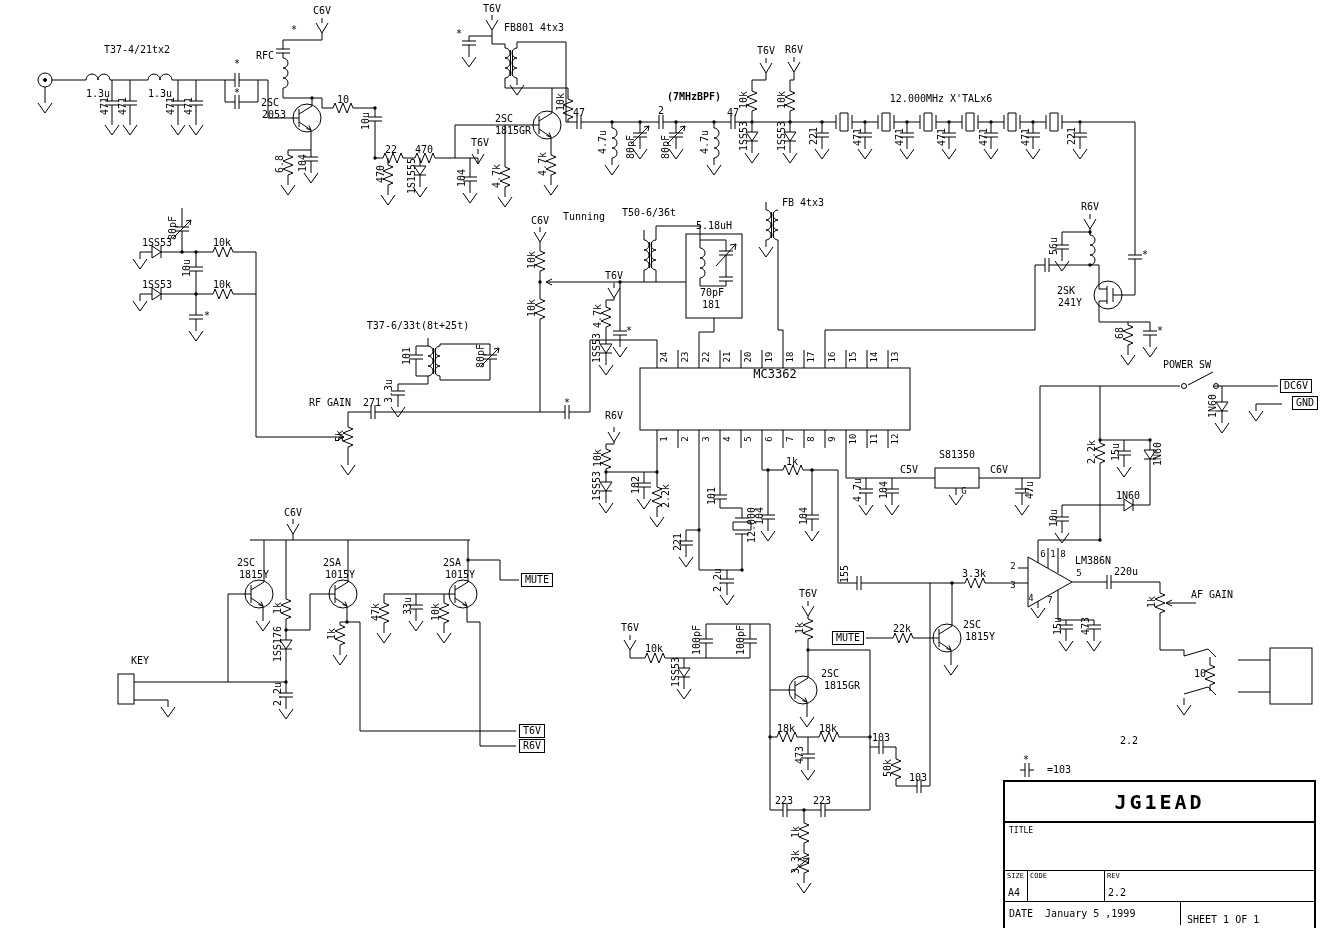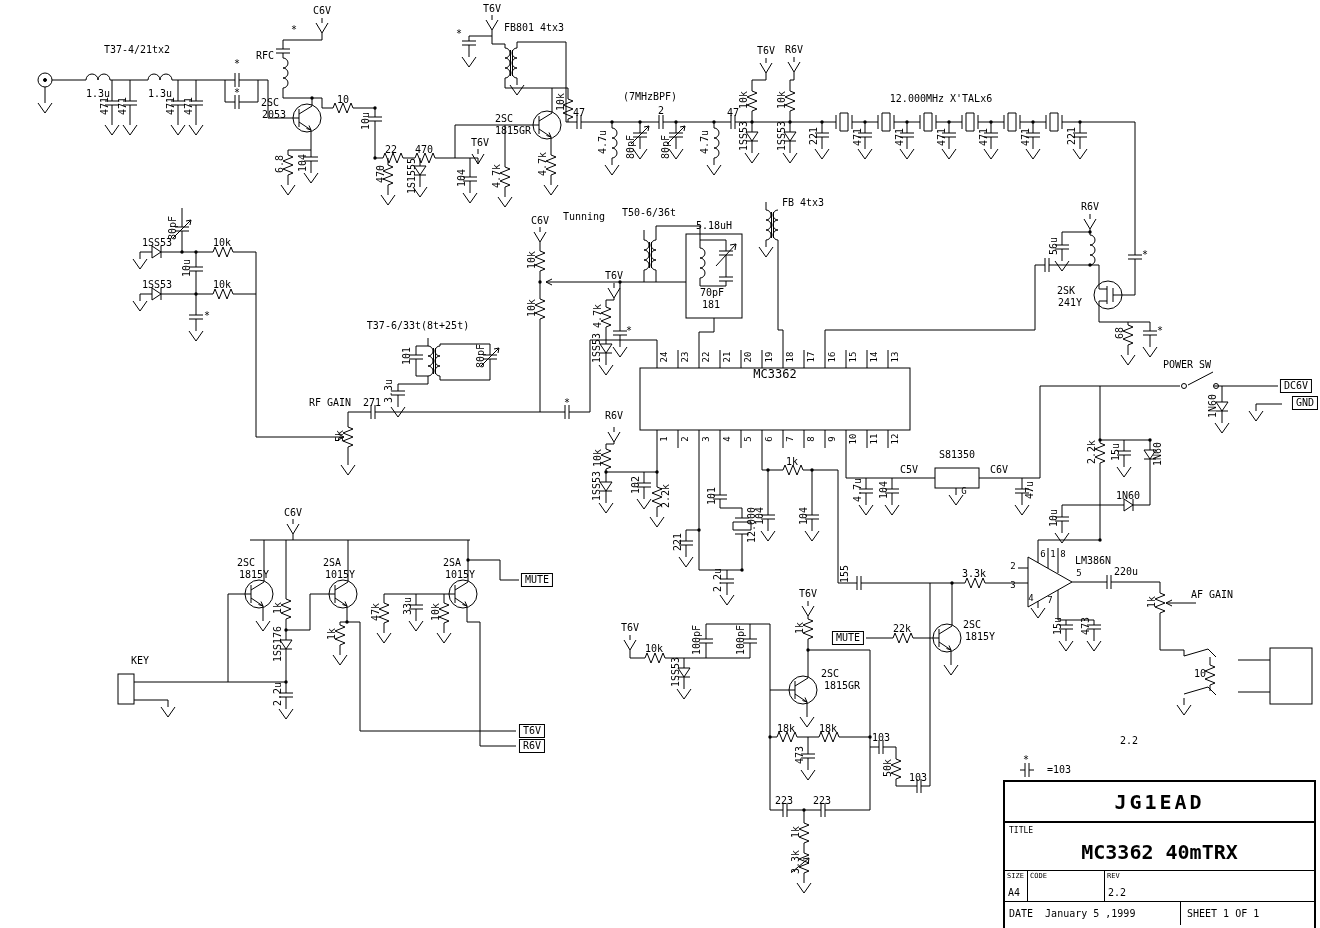--- a/index.html
+++ b/index.html
@@ -19,21 +19,21 @@
   .tb .r2 .cap{position:absolute;left:4px;top:3px;font-size:8px}
   .tb .r2 .big{position:absolute;left:0;right:0;top:17px;text-align:center;font-size:20px;font-weight:bold}
   .tb .r3{height:30px;border-bottom:1px solid #000;display:flex}
   .tb .r3 .c{position:relative;border-right:1px solid #000;box-sizing:border-box;height:100%}
   .tb .r3 .c:last-child{border-right:none}
   .tb .c .capx{position:absolute;left:2px;top:1px;font-size:7px}
   .tb .c .val{position:absolute;left:3px;bottom:3px;font-size:10px}
   .tb .c .valc{position:absolute;left:0;right:0;bottom:3px;text-align:center;font-size:11px;font-weight:bold}
   .tb .r4{height:23px;display:flex;font-size:10px}
   .tb .r4 .d1{flex:0 0 176px;border-right:1px solid #000;display:flex;align-items:center;gap:12px;padding-left:4px;box-sizing:border-box}
-  .tb .r4 .d2{flex:1;display:flex;align-items:center;padding-left:6px}
+  .tb .r4 .d2{flex:1;display:flex;align-items:flex-end;padding-left:6px}
 </style>
 </head>
 <body>
 
 <div class="stage">
 
 <svg width="1320" height="928" viewBox="0 0 1320 928" stroke="#000" fill="none" stroke-width="1">
 <defs>
   <g id="gnd">
           <path d="M0 0 V7 M-7 7 L0 17 M7 7 L0 17"></path>
@@ -506,21 +506,21 @@
       <div class="lbl v" style="left: 561px; top: 102px;">10k</div>
       <div class="lbl" style="left: 391px; top: 150px;">22</div>
       <div class="lbl" style="left: 424px; top: 150px;">470</div>
       <div class="lbl" style="left: 480px; top: 143px;">T6V</div>
       <div class="lbl v" style="left: 381px; top: 174px;">470</div>
       <div class="lbl v" style="left: 412px; top: 176px;">1S1555</div>
       <div class="lbl v" style="left: 462px; top: 178px;">104</div>
       <div class="lbl v" style="left: 497px; top: 176px;">4.7k</div>
       <div class="lbl v" style="left: 543px; top: 164px;">4.7k</div>
       <div class="lbl" style="left: 579px; top: 113px;">47</div>
-      <div class="lbl" style="left: 650px; top: 97px;">(7MHzBPF)</div>
+      <div class="lbl" style="left: 694px; top: 97px; font-weight: bold;">(7MHzBPF)</div>
       <div class="lbl" style="left: 661px; top: 111px;">2</div>
       <div class="lbl v" style="left: 603px; top: 142px;">4.7u</div>
       <div class="lbl v" style="left: 631px; top: 147px;">80pF</div>
       <div class="lbl v" style="left: 666px; top: 147px;">80pF</div>
       <div class="lbl v" style="left: 705px; top: 142px;">4.7u</div>
       <div class="lbl" style="left: 733px; top: 113px;">47</div>
       <div class="lbl" style="left: 766px; top: 51px;">T6V</div>
       <div class="lbl" style="left: 794px; top: 50px;">R6V</div>
       <div class="lbl v" style="left: 744px; top: 100px;">10k</div>
       <div class="lbl v" style="left: 782px; top: 100px;">10k</div>
@@ -682,21 +682,20 @@
       <div class="lbl bx" style="left: 532px; top: 731px;">T6V</div>
       <div class="lbl bx" style="left: 532px; top: 746px;">R6V</div>
       <div class="lbl bx" style="left: 1296px; top: 386px;">DC6V</div>
       <div class="lbl bx" style="left: 1297px; top: 403px; margin-left: 8px;">GND</div>
     </div>
 
 <div class="tb">
   <div class="r1">JG1EAD</div>
   <div class="r2">
     <div class="cap">TITLE</div>
-    <div class="big">MC3362 40mTRX</div>
   </div>
   <div class="r3">
     <div class="c" style="width:23px">
       <span class="capx">SIZE</span>
       <span class="val">A4</span>
     </div>
     <div class="c" style="width:77px">
       <span class="capx">CODE</span>
     </div>
     <div class="c" style="flex:1">

